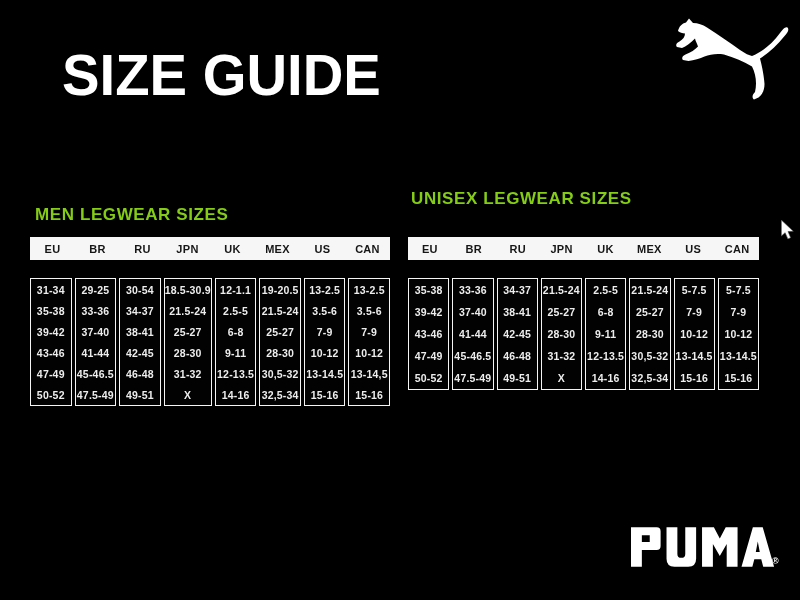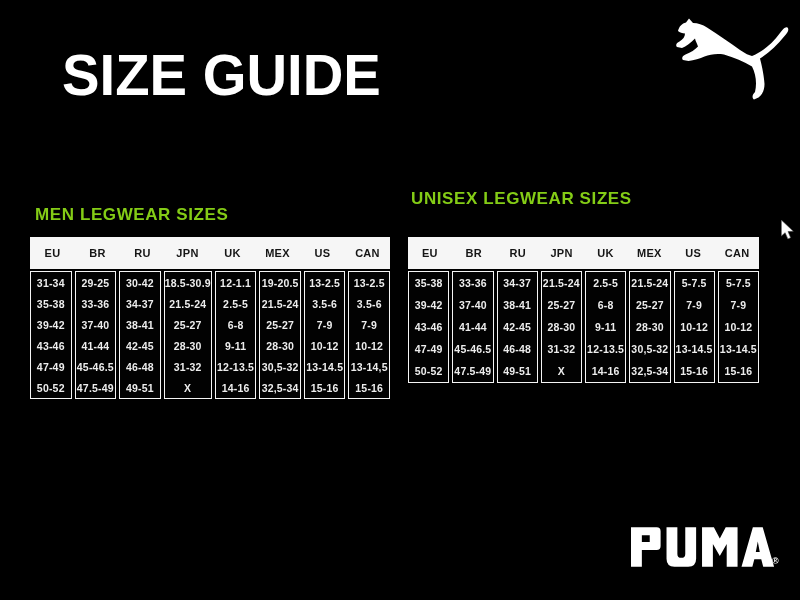--- a/index.html
+++ b/index.html
@@ -22,33 +22,33 @@
     position:absolute;
     color:#84cc16;font-size:17px;font-weight:bold;
     letter-spacing:.6px;white-space:nowrap;
   }
   .label-men{left:35px;top:205px;}
   .label-unisex{left:411px;top:189px;}
   .size-table{position:absolute;top:237px;}
   .table-men{left:30px;width:360px;}
   .table-unisex{left:408px;width:351px;}
   .thead{
-    display:flex;height:32px;align-items:center;
+    display:flex;height:23px;align-items:center;
     background:#f6f6f6;
   }
   .th{
     flex:1;text-align:center;
     font-size:11px;font-weight:bold;color:#161616;
     letter-spacing:.3px;
   }
   .tbody{display:flex;gap:3px;margin-top:2px;}
   .col{
     flex:1;background:#020202;
     border:1px solid #f5f5f5;
-    display:flex;flex-direction:column;
+    display:flex;flex-direction:column;margin-top:16px;
   }
   .cell{
     height:21px;display:flex;align-items:center;justify-content:center;
     font-size:10.5px;font-weight:bold;color:#ededed;
     letter-spacing:.2px;white-space:nowrap;
   }
   .table-unisex .cell{height:22px;}
   .wordmark{position:absolute;left:631px;top:527px;width:148px;height:40px;}
   .reg-mark{
     position:absolute;left:772px;top:556px;
@@ -117,21 +117,21 @@
       </div>
       <div class="col">
         <div class="cell">29-25</div>
         <div class="cell">33-36</div>
         <div class="cell">37-40</div>
         <div class="cell">41-44</div>
         <div class="cell">45-46.5</div>
         <div class="cell">47.5-49</div>
       </div>
       <div class="col">
-        <div class="cell">30-42</div>
+        <div class="cell">30-54</div>
         <div class="cell">34-37</div>
         <div class="cell">38-41</div>
         <div class="cell">42-45</div>
         <div class="cell">46-48</div>
         <div class="cell">49-51</div>
       </div>
       <div class="col">
         <div class="cell">18.5-30.9</div>
         <div class="cell">21.5-24</div>
         <div class="cell">25-27</div>

